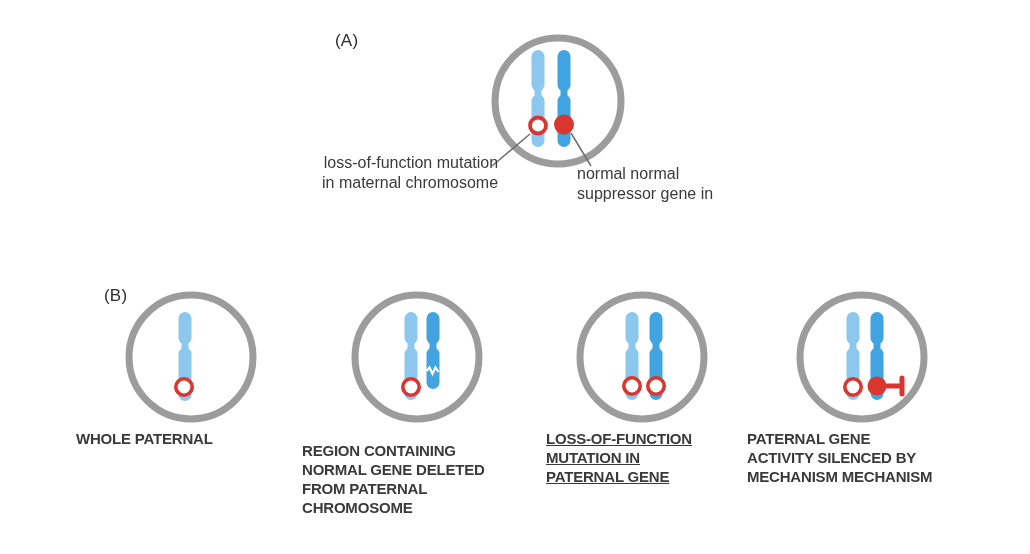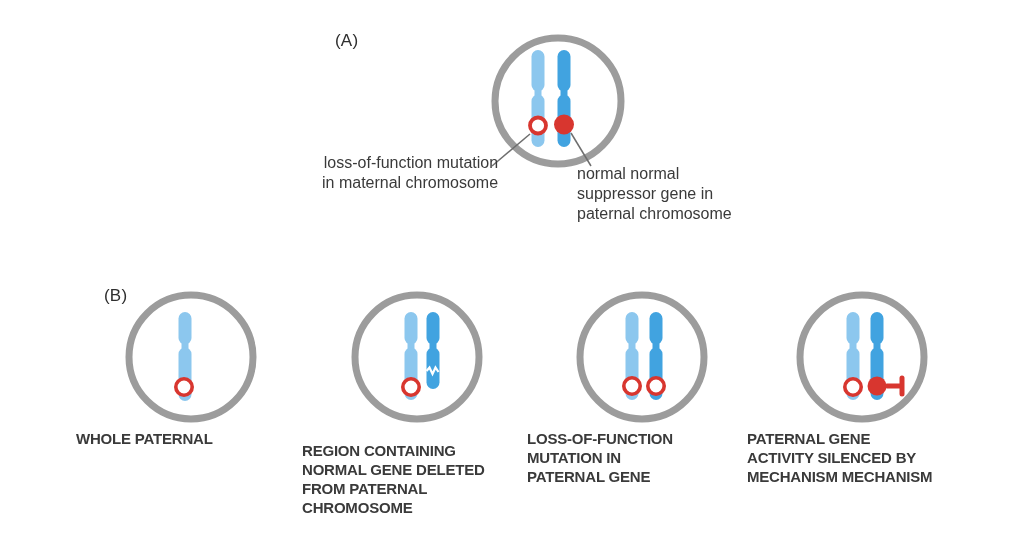--- a/index.html
+++ b/index.html
@@ -143,37 +143,36 @@
   <div class="panel-label" style="left:335px; top:31px;">(A)</div>
 
   <div class="caption-a" style="left:322px; top:153px;text-align:right;">
     <div>loss-of-function mutation</div>
     <div>in maternal chromosome</div>
   </div>
 
   <div class="caption-a" style="left:577px; top:164px;">
     <div>normal normal</div>
     <div>suppressor gene in</div>
-    <div>paternal chromosome</div>
   </div>
 
   <div class="panel-label" style="left:104px; top:286px;">(B)</div>
 
   <div class="caption-b" style="left:76px; top:429px;">
     <div>WHOLE PATERNAL</div>
   </div>
 
   <div class="caption-b" style="left:302px; top:441px;">
     <div>REGION CONTAINING</div>
     <div>NORMAL GENE DELETED</div>
     <div>FROM PATERNAL</div>
     <div>CHROMOSOME</div>
   </div>
 
-  <div class="caption-b" style="left:527px; top:429px;">
+  <div class="caption-b" style="left:546px; top:429px;text-decoration:underline;">
     <div>LOSS-OF-FUNCTION</div>
     <div>MUTATION IN</div>
     <div>PATERNAL GENE</div>
   </div>
 
   <div class="caption-b" style="left:747px; top:429px;">
     <div>PATERNAL GENE</div>
     <div>ACTIVITY SILENCED BY</div>
     <div>MECHANISM MECHANISM</div>
   </div>

